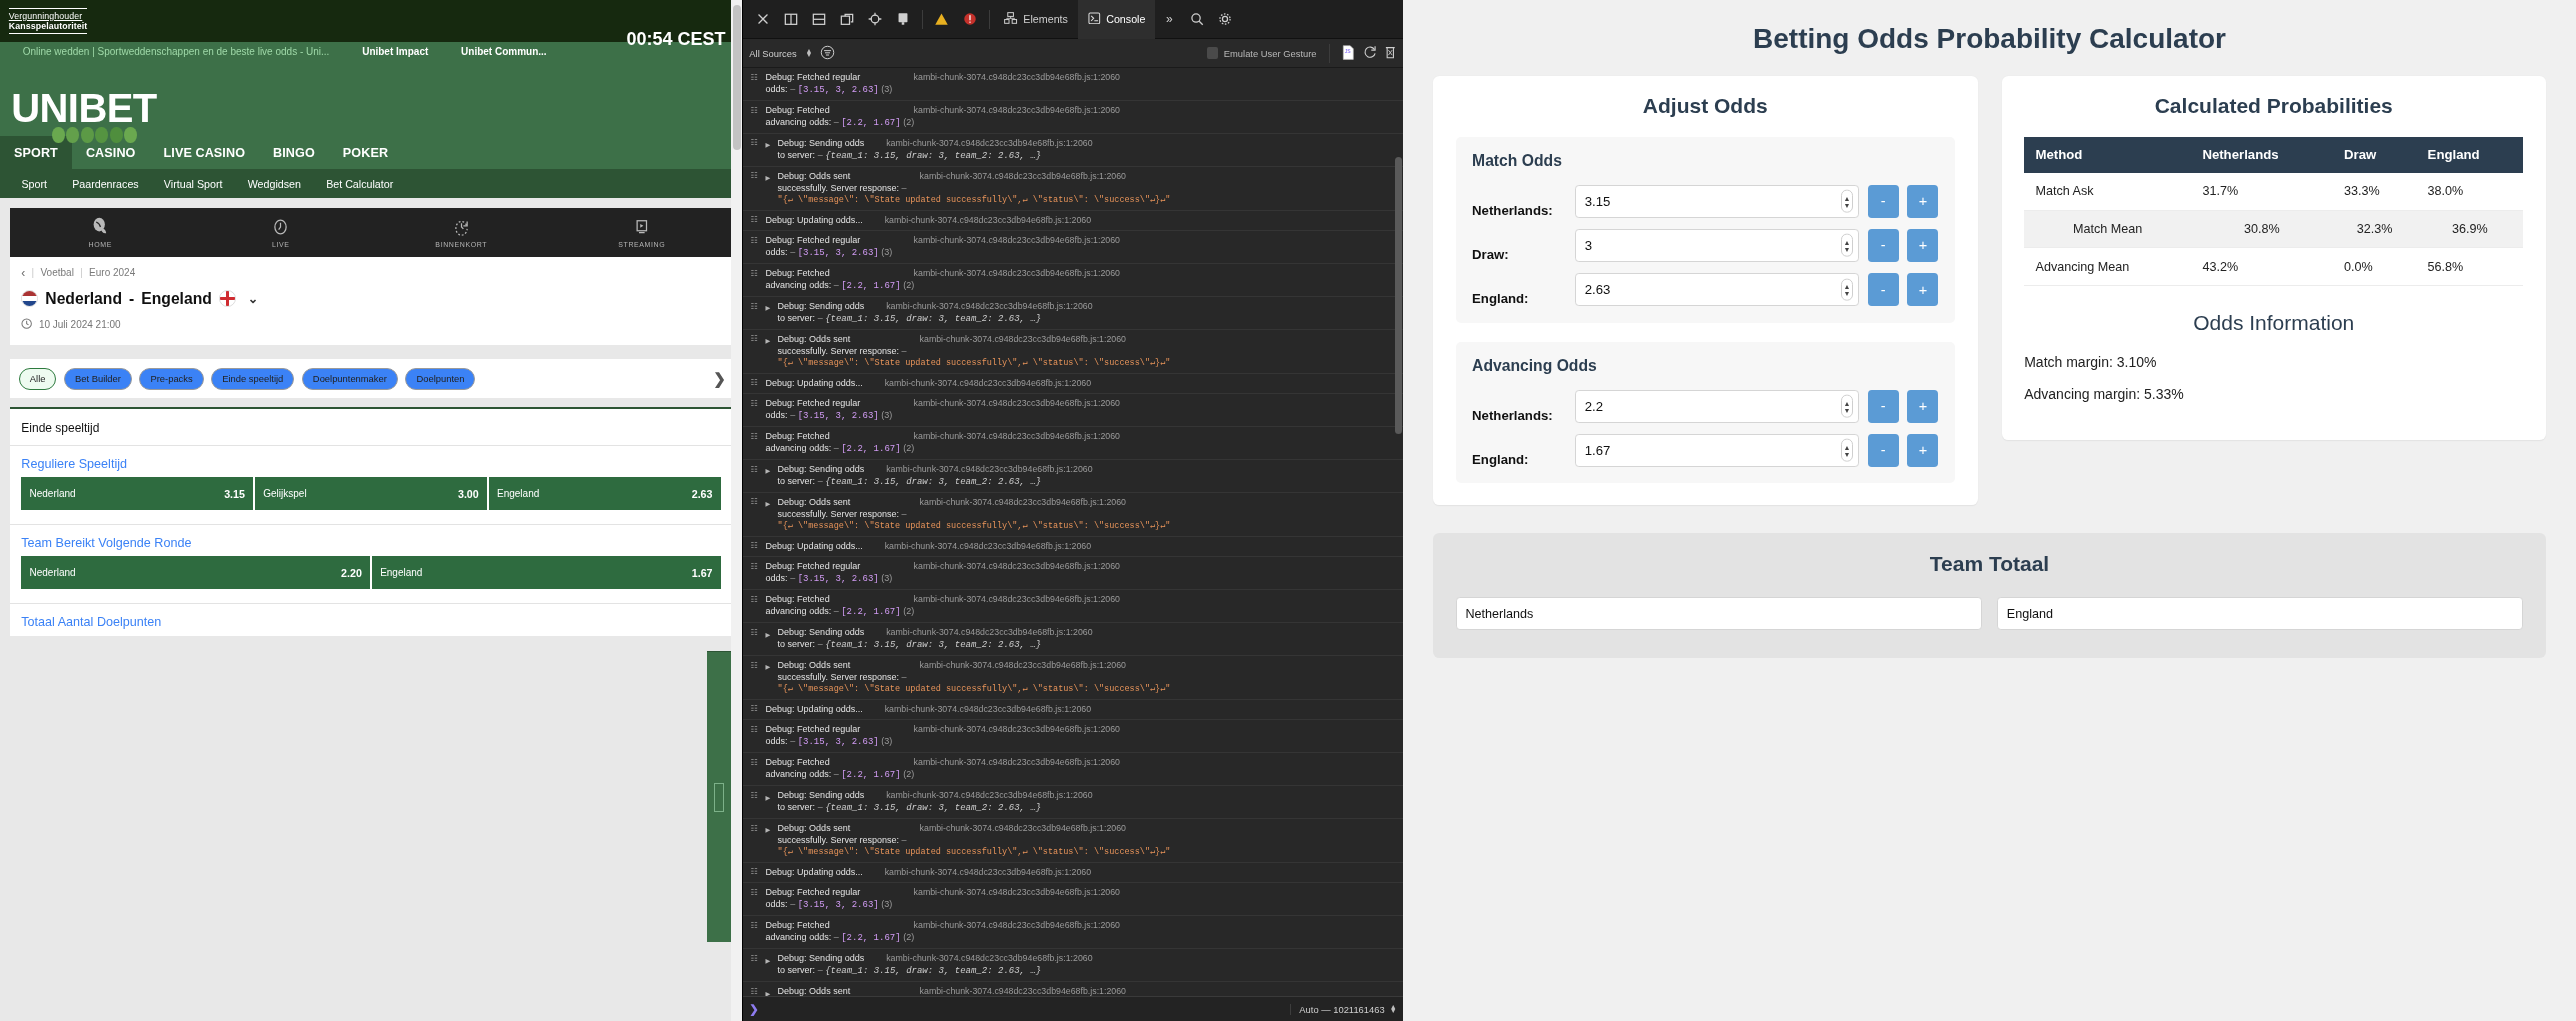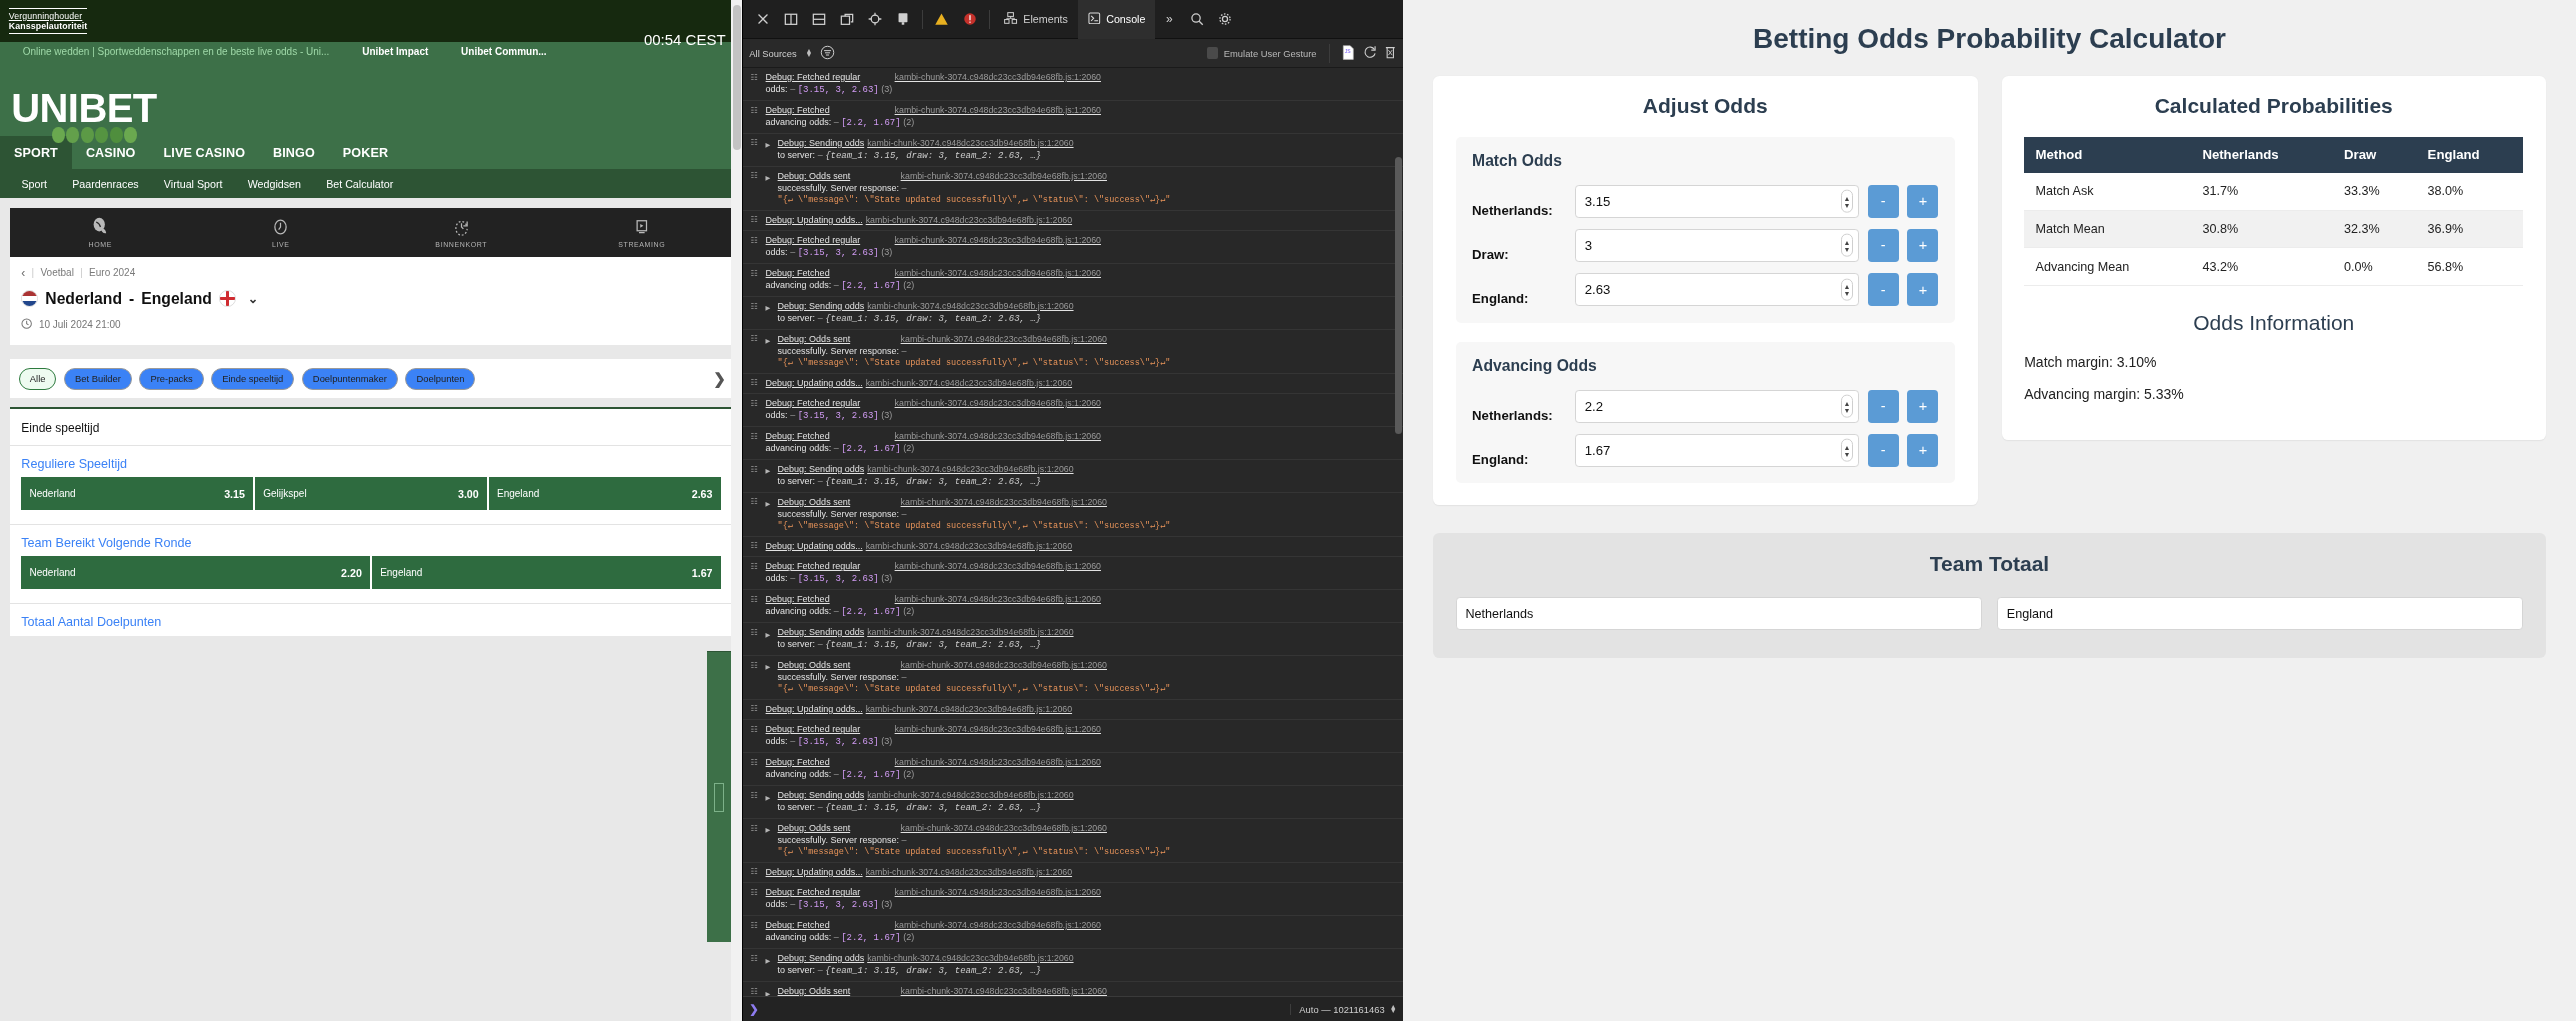--- a/index.html
+++ b/index.html
@@ -13,21 +13,21 @@
   
   .browser { position: relative; width: 742px; height: 1022px; background: #e8e8e8; overflow: hidden; }
 
   .licence-bar {
     height: 42px; background: #16290f; display: flex; align-items: center;
     justify-content: space-between; padding: 0 16.4px 0 8.8px; color:#fff;
   }
   .licence-mark { font-size: 8.8px; line-height: 1.18; letter-spacing: 0.1px; }
   .licence-mark .l1 { border-top: 1.3px solid #fff; padding-top: 1.3px; display:block;text-decoration:underline; }
   .licence-mark .l2 { border-bottom: 1.3px solid #fff; padding-bottom: 1.3px; display:block; font-weight:700;}
-  .clock { font-size: 15px; font-weight: 400; margin-top: 36px; }
+  .clock { font-size: 18px; font-weight: 700; margin-top: 36px; }
 
   .tabstrip {
     height: 20px; background:#3d7048; display:flex; align-items:center; gap:0;
     padding-left: 6.3px; overflow:hidden; white-space:nowrap;
   }
   .tabstrip .tab { font-size:10px; color:#ffffff; padding: 0 16.4px; line-height:20px; }
   .tabstrip .tab.muted { color:#9fd9a8; }
 
   .brandarea { background:#3d7048; height: 74px; position:relative; }
   .logo-word { position:absolute; left:11.3px; top:24px; font-size:40px; font-weight:800;
@@ -99,21 +99,21 @@
   .stepper { display:inline-flex; flex-direction:column; line-height:4.4px; font-size:7px; color:#bdbdbd; margin-left:1.3px;}
   .emu { display:flex; align-items:center; gap:5.7px; color:#b9b9b9; font-size:9.4px; }
   .emu .box { width:10.7px; height:12px; background:#4a4a4a; border-radius:1.9px; }
 
   .console { position:absolute; top:68px; left:0; right:0; bottom:26.4px; overflow:hidden; }
   .logrow { border-bottom:0.6px solid #353535; padding:3.1px 6.3px 3.8px 7.6px; display:flex; gap:5px;
      font-family:"Liberation Sans", sans-serif; font-size:9px; color:#e3e3e3; line-height:12px; }
   .logrow .gutter { width:10px; flex:0 0 10px; color:#9a9a9a; font-size:8.2px; padding-top:0.6px; }
   .logrow .tri { width:7px; flex:0 0 7px; color:#b5b5b5; font-size:6.3px; padding-top:2.5px; }
   .logrow .body { flex:1; }
-  .logrow .ln1 { display:flex; gap:3px;text-decoration:underline; }
+  .logrow .ln1 { display:flex; gap:22px; }
   .logrow .msg { white-space:nowrap; }
   .logrow .src { color:#9b9b9b; font-size:8.8px; white-space:nowrap; }
   .mono { font-family:"Liberation Mono", monospace; }
   .val { color:#d29cf5; }
   .dim { color:#9b9b9b; }
   .ital { font-style:italic; color:#cfcfcf; }
   .str { color:#e8945a; }
 
   .console-scroll { position:absolute; right:1.3px; top:157px; width:7px; height:277px; background:#5a5a5a; border-radius:3.8px; }
 
@@ -139,21 +139,21 @@
      font-size:13.2px; padding:0 25px 0 8.8px; color:#111; background:#fff; font-family:"Liberation Sans", sans-serif; }
   .spin { position:absolute; right:6.3px; top:50%; transform:translateY(-50%); display:flex; flex-direction:column;
      align-items:center; justify-content:center; width:11.3px; height:22.7px; border:0.6px solid #cfcfcf; border-radius:5.7px;
      background:#fff; color:#444; font-size:7px; line-height:7px; }
   .sbtn { width:31px; height:33px; border:none; border-radius:3.8px; background:#5b9bd5; color:#fff;
      font-size:14.5px; cursor:pointer; font-family:"Liberation Sans", sans-serif; }
 
   table.prob { width:100%; border-collapse:collapse; }
   table.prob th { background:#2c3e50; color:#fff; font-size:13.2px; text-align:left; padding:10.7px 11.3px; }
   table.prob td { font-size:12.6px; padding:11.3px 11.3px; color:#222; border-bottom:0.6px solid #ececec; }
-  table.prob tr.alt td { background:#f1f1f1; }
+  table.prob tr.alt td { background:#f1f1f1;text-align:center; }
   .oi-title { text-align:center; font-size:21px; color:#2c3e50; margin:25px 0 19px; }
   .oi-line { font-size:14px; color:#222; margin-bottom:16.4px; }
 
   .teams { margin:28px 30px 0; background:#e3e3e3; border-radius:6.3px; padding:19px 22.7px 28px; }
   .teams h2 { text-align:center; font-size:21px; color:#2c3e50; margin-bottom:21.4px; }
   .teams .inputs { display:flex; gap:15px; }
   .teams input { flex:1; height:33px; border:0.6px solid #d5d5d5; border-radius:3.8px; font-size:12.6px;
      padding:0 8.8px; background:#fff; color:#111; font-family:"Liberation Sans", sans-serif; }
 </style>
 </head>

